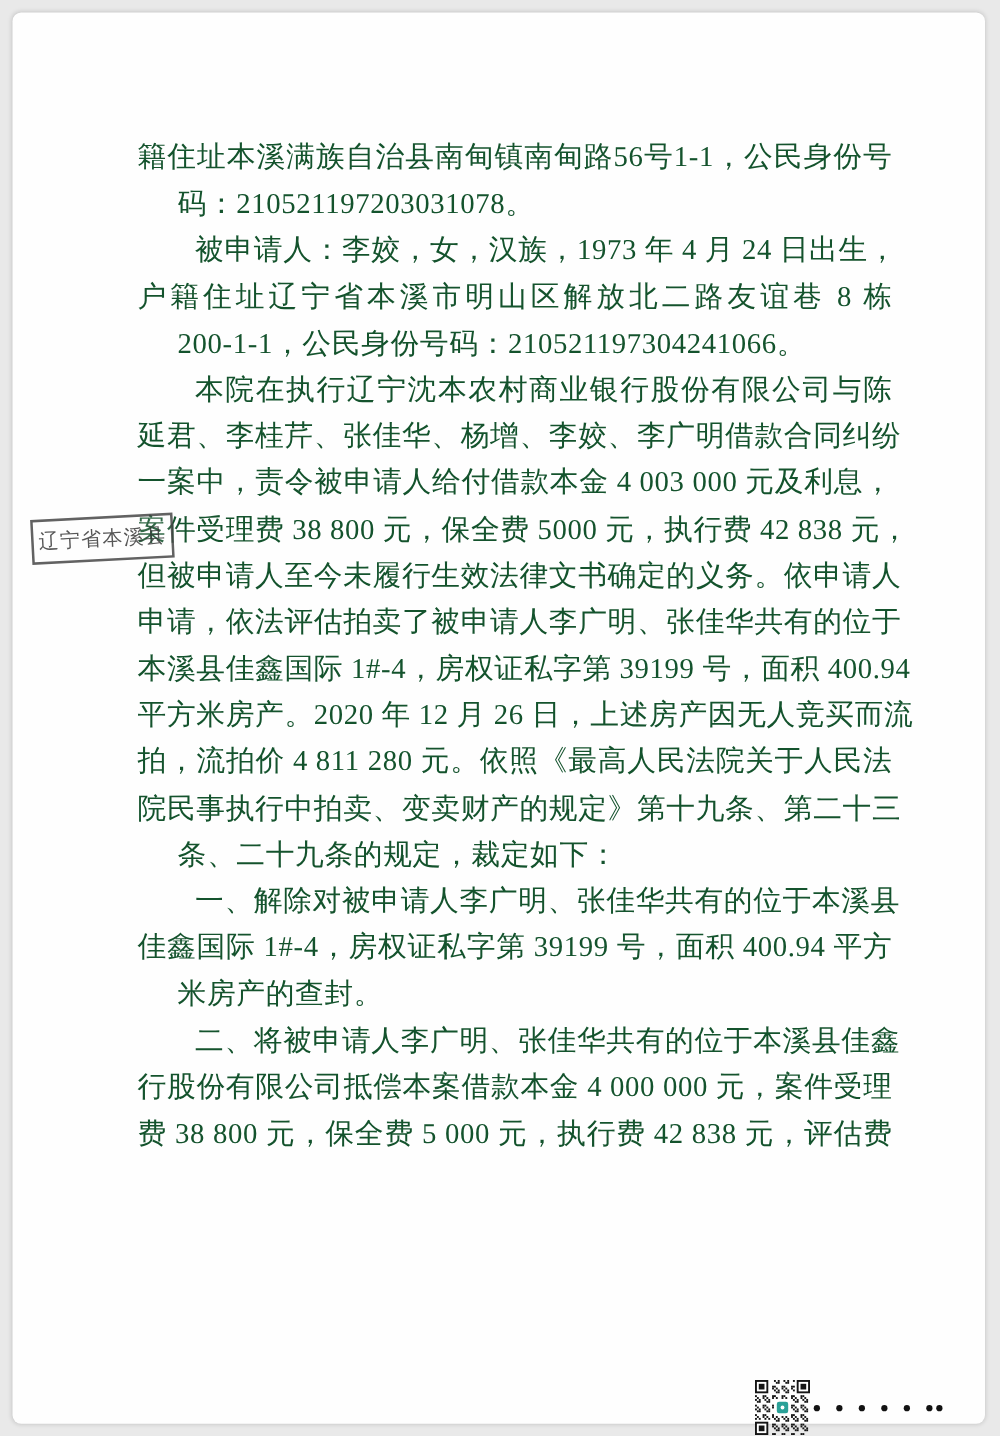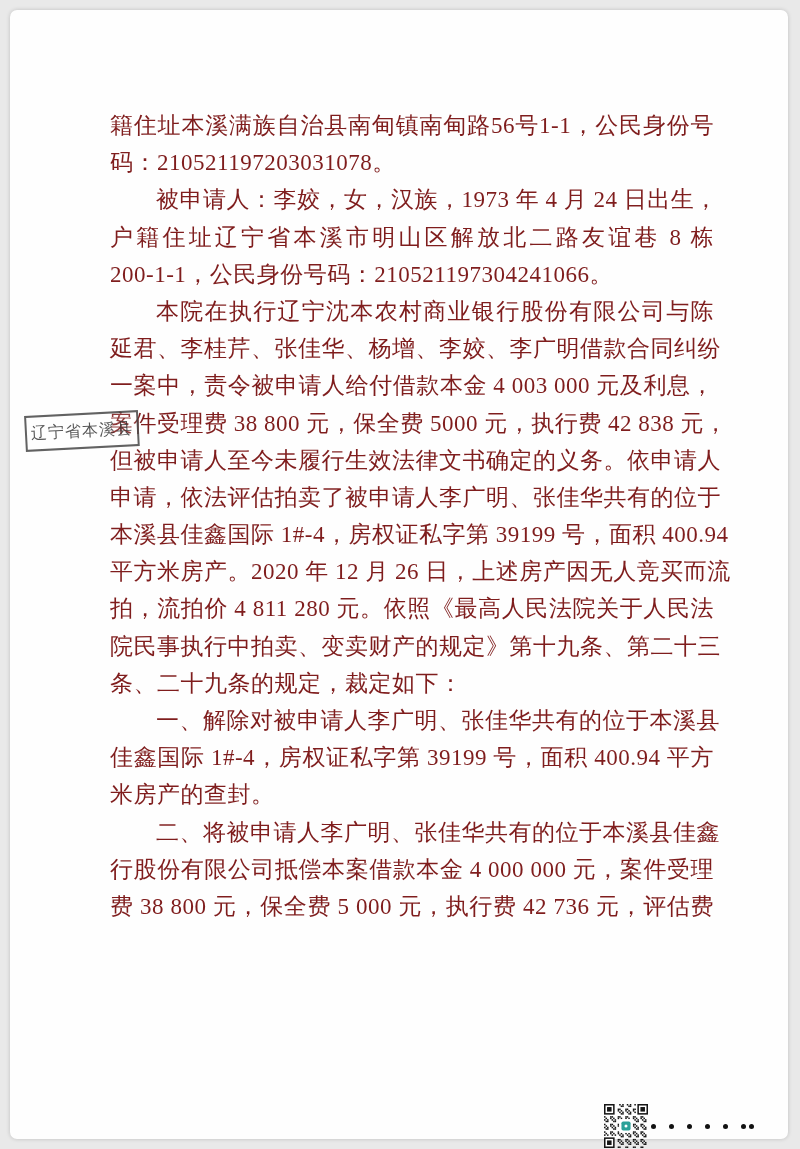--- a/index.html
+++ b/index.html
@@ -10,28 +10,28 @@
     overflow:hidden;position:relative;
   }
   .scene{position:absolute;inset:0;width:800px;height:1149px;}
   .paper{
     position:absolute;left:10px;top:10px;width:778px;height:1129px;
     background:#fefefe;border-radius:7px;
     box-shadow:0 0 4px rgba(0,0,0,.18);
   }
   .text-block{
     position:absolute;left:100px;top:97px;width:604px;
-    font-size:23px;color:#7f1d1d;
+    font-size:23px;color:#14532d;
   }
   .line{
     height:37.2px;line-height:37.2px;white-space:nowrap;
     text-align:justify;text-align-last:justify;
     letter-spacing:.5px;
   }
-  .line.end{text-align-last:left;}
+  .line.end{text-align-last:left;margin-left:32px;}
   .line.indent{padding-left:46px;}
   .stamp{
     position:absolute;left:15px;top:406px;width:110px;height:32px;
     border:2px solid #474747;
     transform:rotate(-3deg);transform-origin:left center;
     display:flex;align-items:center;justify-content:center;
     opacity:.85;background:rgba(255,255,255,.15);
   }
   .stamp span{
     font-size:16px;color:#3a3a3a;letter-spacing:1px;white-space:nowrap;
@@ -67,21 +67,21 @@
         <div class="line">本溪县佳鑫国际 1#-4，房权证私字第 39199 号，面积 400.94</div>
         <div class="line">平方米房产。2020 年 12 月 26 日，上述房产因无人竞买而流</div>
         <div class="line">拍，流拍价 4 811 280 元。依照《最高人民法院关于人民法</div>
         <div class="line">院民事执行中拍卖、变卖财产的规定》第十九条、第二十三</div>
         <div class="line end">条、二十九条的规定，裁定如下：</div>
         <div class="line indent">一、解除对被申请人李广明、张佳华共有的位于本溪县</div>
         <div class="line">佳鑫国际 1#-4，房权证私字第 39199 号，面积 400.94 平方</div>
         <div class="line end">米房产的查封。</div>
         <div class="line indent">二、将被申请人李广明、张佳华共有的位于本溪县佳鑫</div>
         <div class="line">行股份有限公司抵偿本案借款本金 4 000 000 元，案件受理</div>
-        <div class="line">费 38 800 元，保全费 5 000 元，执行费 42 736 元，评估费</div>
+        <div class="line">费 38 800 元，保全费 5 000 元，执行费 42 838 元，评估费</div>
       </div>
 
     <div class="stamp">
       <span>辽宁省本溪县</span>
     </div>
 
     <div class="qr">
       <svg viewBox="0 0 29 29" xmlns="http://www.w3.org/2000/svg">
           <rect x="0" y="0" width="7" height="7" fill="#151515"></rect>
           <rect x="1" y="1" width="5" height="5" fill="#ffffff"></rect>

